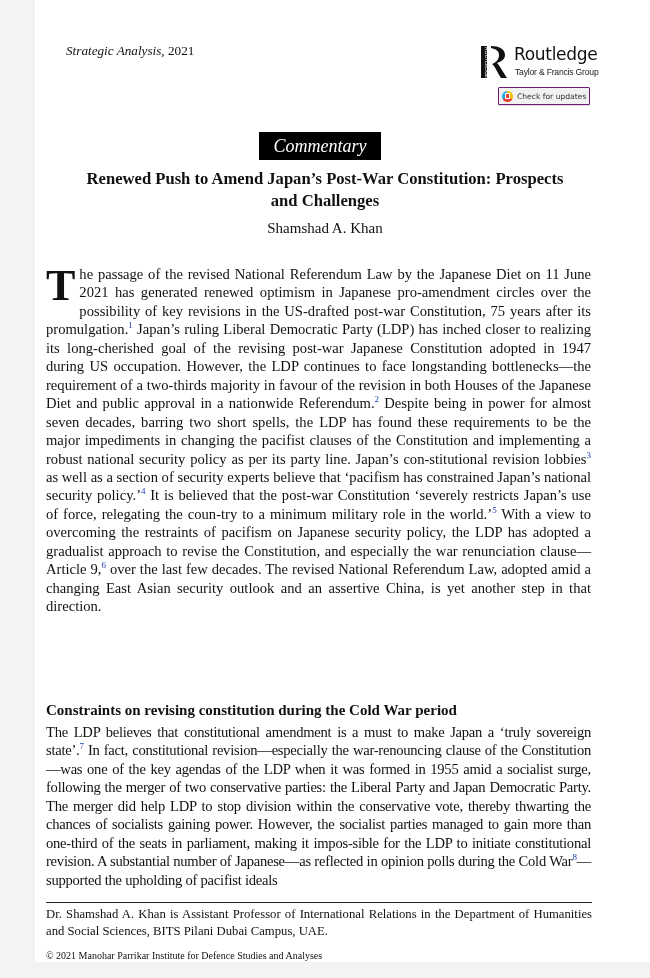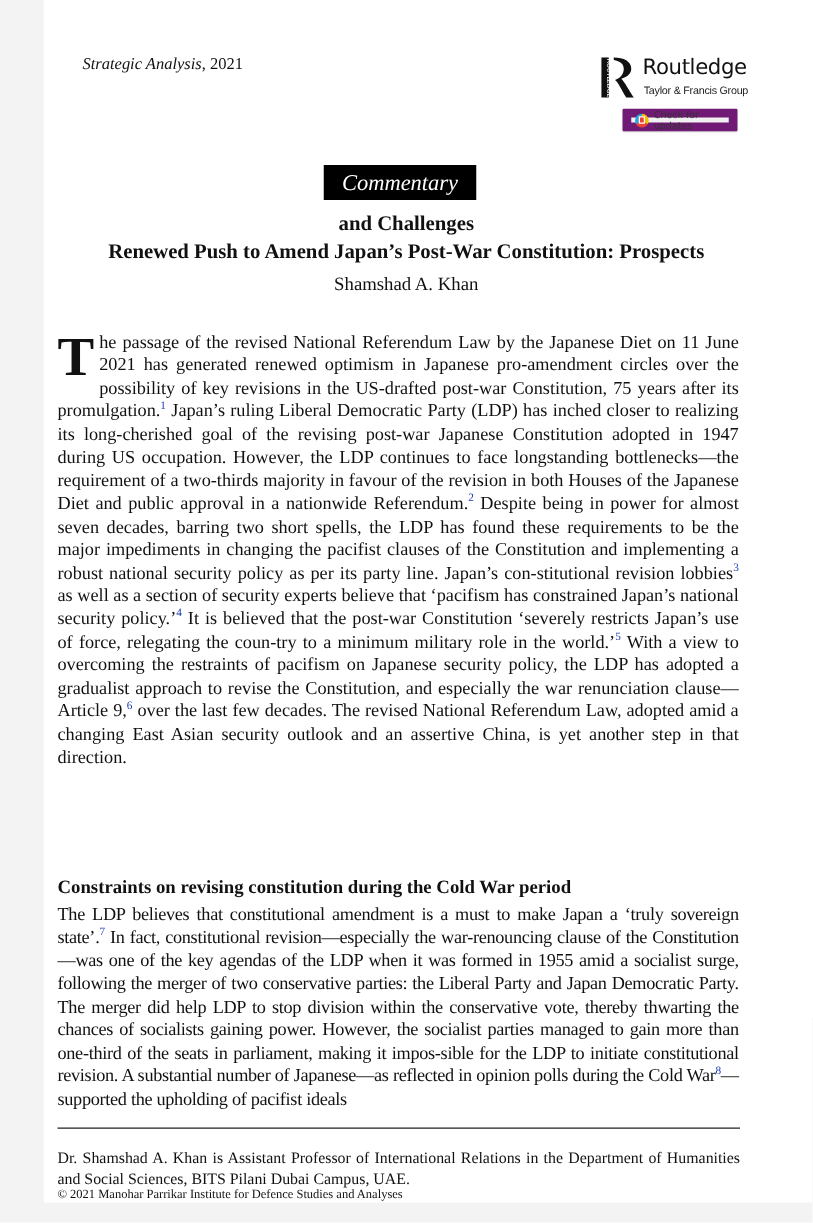--- a/index.html
+++ b/index.html
@@ -26,21 +26,21 @@
   .logo .brand {
     position: absolute; left: 33px; top: 0px; font-family: "DejaVu Sans", sans-serif;
     font-size: 17px; letter-spacing: -0.3px; color: #111;
   }
   .logo .group {
     position: absolute; left: 34px; top: 23px; font-family: Liberation Sans, sans-serif;
     font-size: 8.6px; color: #222; white-space: nowrap; letter-spacing: -0.2px;
   }
   .cfu {
     left: 498px; top: 87px; width: 92px; height: 18px;
-    border: 7px solid #701a75; background: #f1f1f1; border-radius: 1px;
+    border: 1px solid #701a75; background: #f1f1f1; border-radius: 1px;
     box-sizing: border-box; font-family: "DejaVu Sans", sans-serif; font-size: 7.6px;
     color: #333; display: flex; align-items: center; gap: 4px; padding-left: 3px;
     box-shadow: 0 1px 0 #ddd;
   }
   .cfu .ic { width: 11px; height: 11px; border-radius: 50%;
     background: conic-gradient(#f2c200 0 33%, #e94235 0 66%, #2aa7df 0 100%); position: relative; flex: none; }
   .cfu .ic::after { content: ""; position: absolute; left: 3px; top: 2px; width: 5px; height: 6px; background: #e94235; border: 1px solid #fff; box-sizing: border-box; }
   .tag {
     left: 259px; top: 132px; width: 122px; height: 28px; background: #000; color: #fff;
     font-style: italic; font-size: 18px; display: flex; align-items: center; justify-content: center;
@@ -56,21 +56,21 @@
     left: 46px; width: 545px; font-size: 14.6px; line-height: 18.45px; text-align: justify;
   }
   .p1 { top: 265px; }
   .p1 .dropcap {
     float: left; font-size: 44px; line-height: 33px; font-weight: bold; margin: 4px 4px 0 0; height: 34px;
   }
   sup { color: #1a3bb5; font-size: 9px; vertical-align: 6px; line-height: 0; }
   .h2 { left: 46px; top: 702px; font-weight: bold; font-size: 15px; }
   .p2 { top: 723px; letter-spacing: -0.25px; }
   .rule { left: 46px; top: 902px; width: 546px; height: 1px; background: #222; }
-  .fn { left: 46px; top: 906px; width: 546px; font-size: 12.7px; line-height: 17px; text-align: justify; margin-top: 12px; }
+  .fn { left: 46px; top: 906px; width: 546px; font-size: 12.7px; line-height: 17px; text-align: justify; }
   .copy { left: 46px; top: 950px; font-size: 10px; white-space: nowrap; }
 </style>
 </head>
 <body>
 
 <div class="page"></div>
 
 <div class="abs journal">
   <div><i>Strategic Analysis</i><span>, 2021</span></div>
 </div>
@@ -86,22 +86,22 @@
 </div>
 
 <div class="abs cfu">
   <span class="ic"></span>
   <span>Check for updates</span>
 </div>
 
 <div class="abs tag">Commentary</div>
 
 <div class="abs title">
+  <div>Renewed Push to Amend Japan’s Post-War Constitution: Prospects</div>
   <div>and Challenges</div>
-  <div>Renewed Push to Amend Japan’s Post-War Constitution: Prospects</div>
 </div>
 
 <div class="abs author">Shamshad A. Khan</div>
 
 <div class="abs body p1">
   <span class="dropcap">T</span><span>he passage of the revised National Referendum Law by the Japanese Diet on 11 June 2021 has generated renewed optimism in Japanese pro-amendment circles over the possibility of key revisions in the US-drafted post-war Constitution, 75 years after its promulgation.</span><sup>1</sup><span> Japan’s ruling Liberal Democratic Party (LDP) has inched closer to realizing its long-cherished goal of the revising post-war Japanese Constitution adopted in 1947 during US occupation. However, the LDP continues to face longstanding bottlenecks—the requirement of a two-thirds majority in favour of the revision in both Houses of the Japanese Diet and public approval in a nationwide Referendum.</span><sup>2</sup><span> Despite being in power for almost seven decades, barring two short spells, the LDP has found these requirements to be the major impediments in changing the pacifist clauses of the Constitution and implementing a robust national security policy as per its party line. Japan’s con-stitutional revision lobbies</span><sup>3</sup><span> as well as a section of security experts believe that ‘pacifism has constrained Japan’s national security policy.’</span><sup>4</sup><span> It is believed that the post-war Constitution ‘severely restricts Japan’s use of force, relegating the coun-try to a minimum military role in the world.’</span><sup>5</sup><span> With a view to overcoming the restraints of pacifism on Japanese security policy, the LDP has adopted a gradualist approach to revise the Constitution, and especially the war renunciation clause—Article 9,</span><sup>6</sup><span> over the last few decades. The revised National Referendum Law, adopted amid a changing East Asian security outlook and an assertive China, is yet another step in that direction.</span>
 </div>
 
 <div class="abs h2">Constraints on revising constitution during the Cold War period</div>
 

